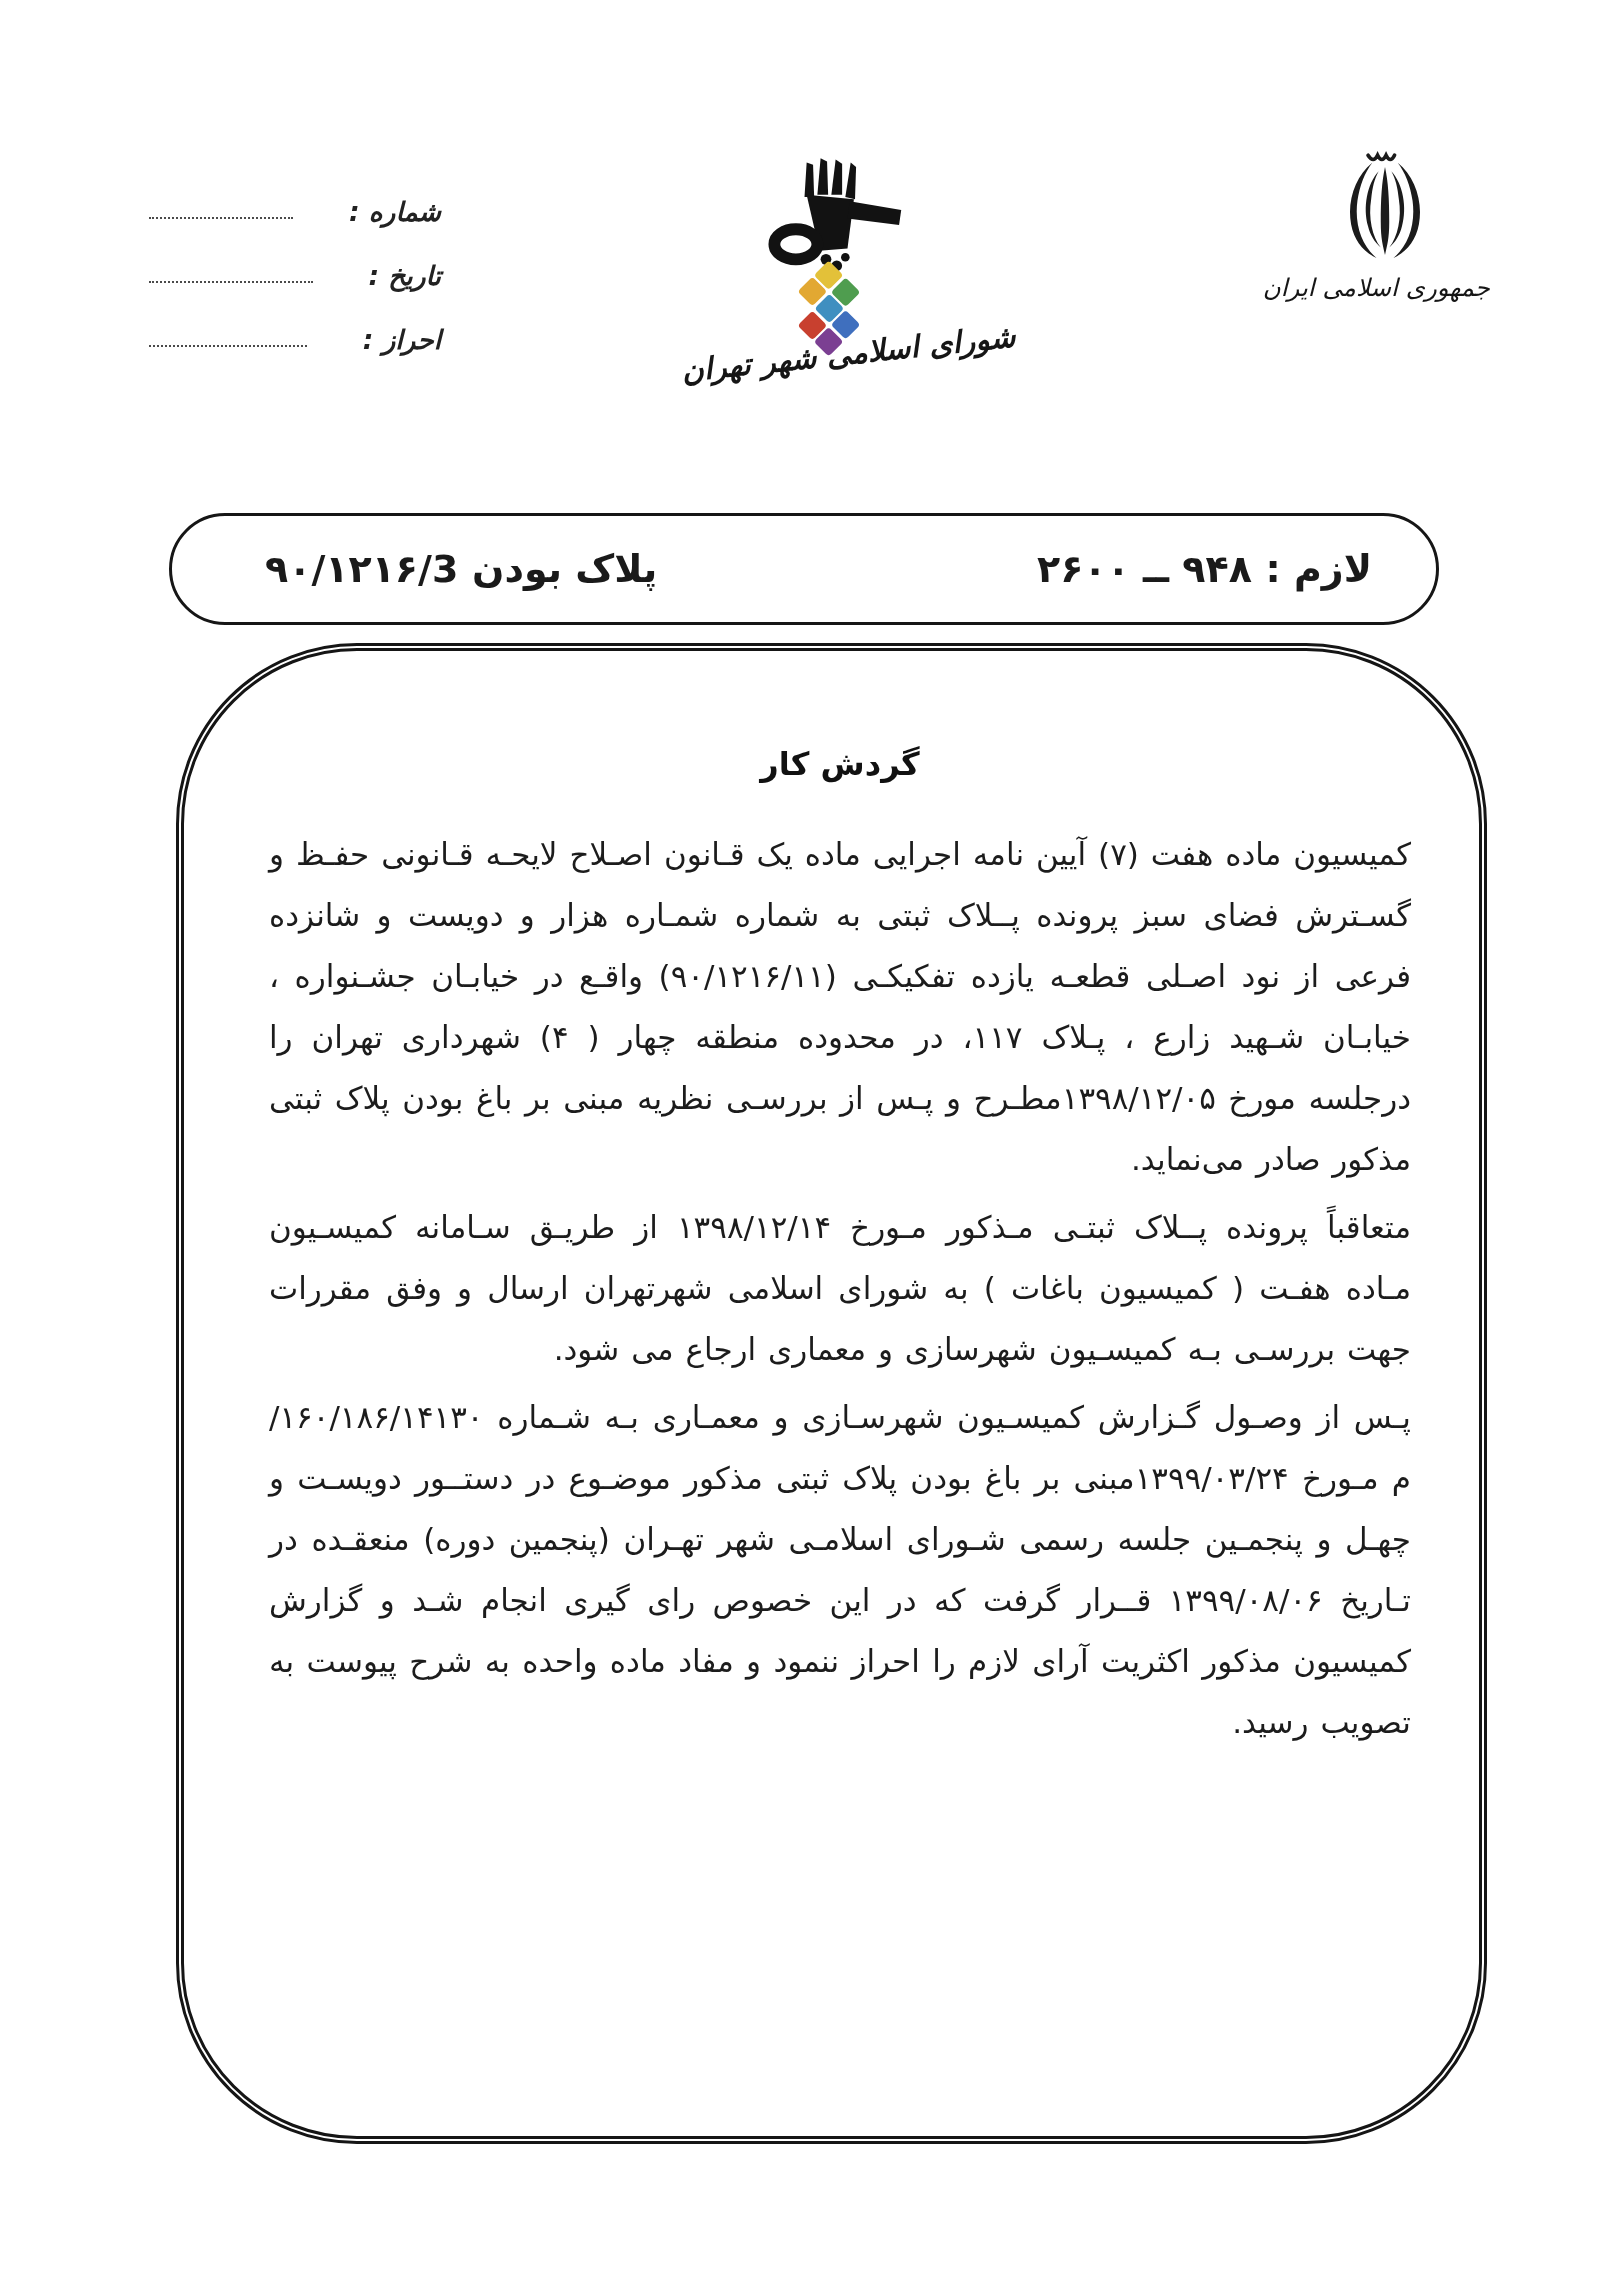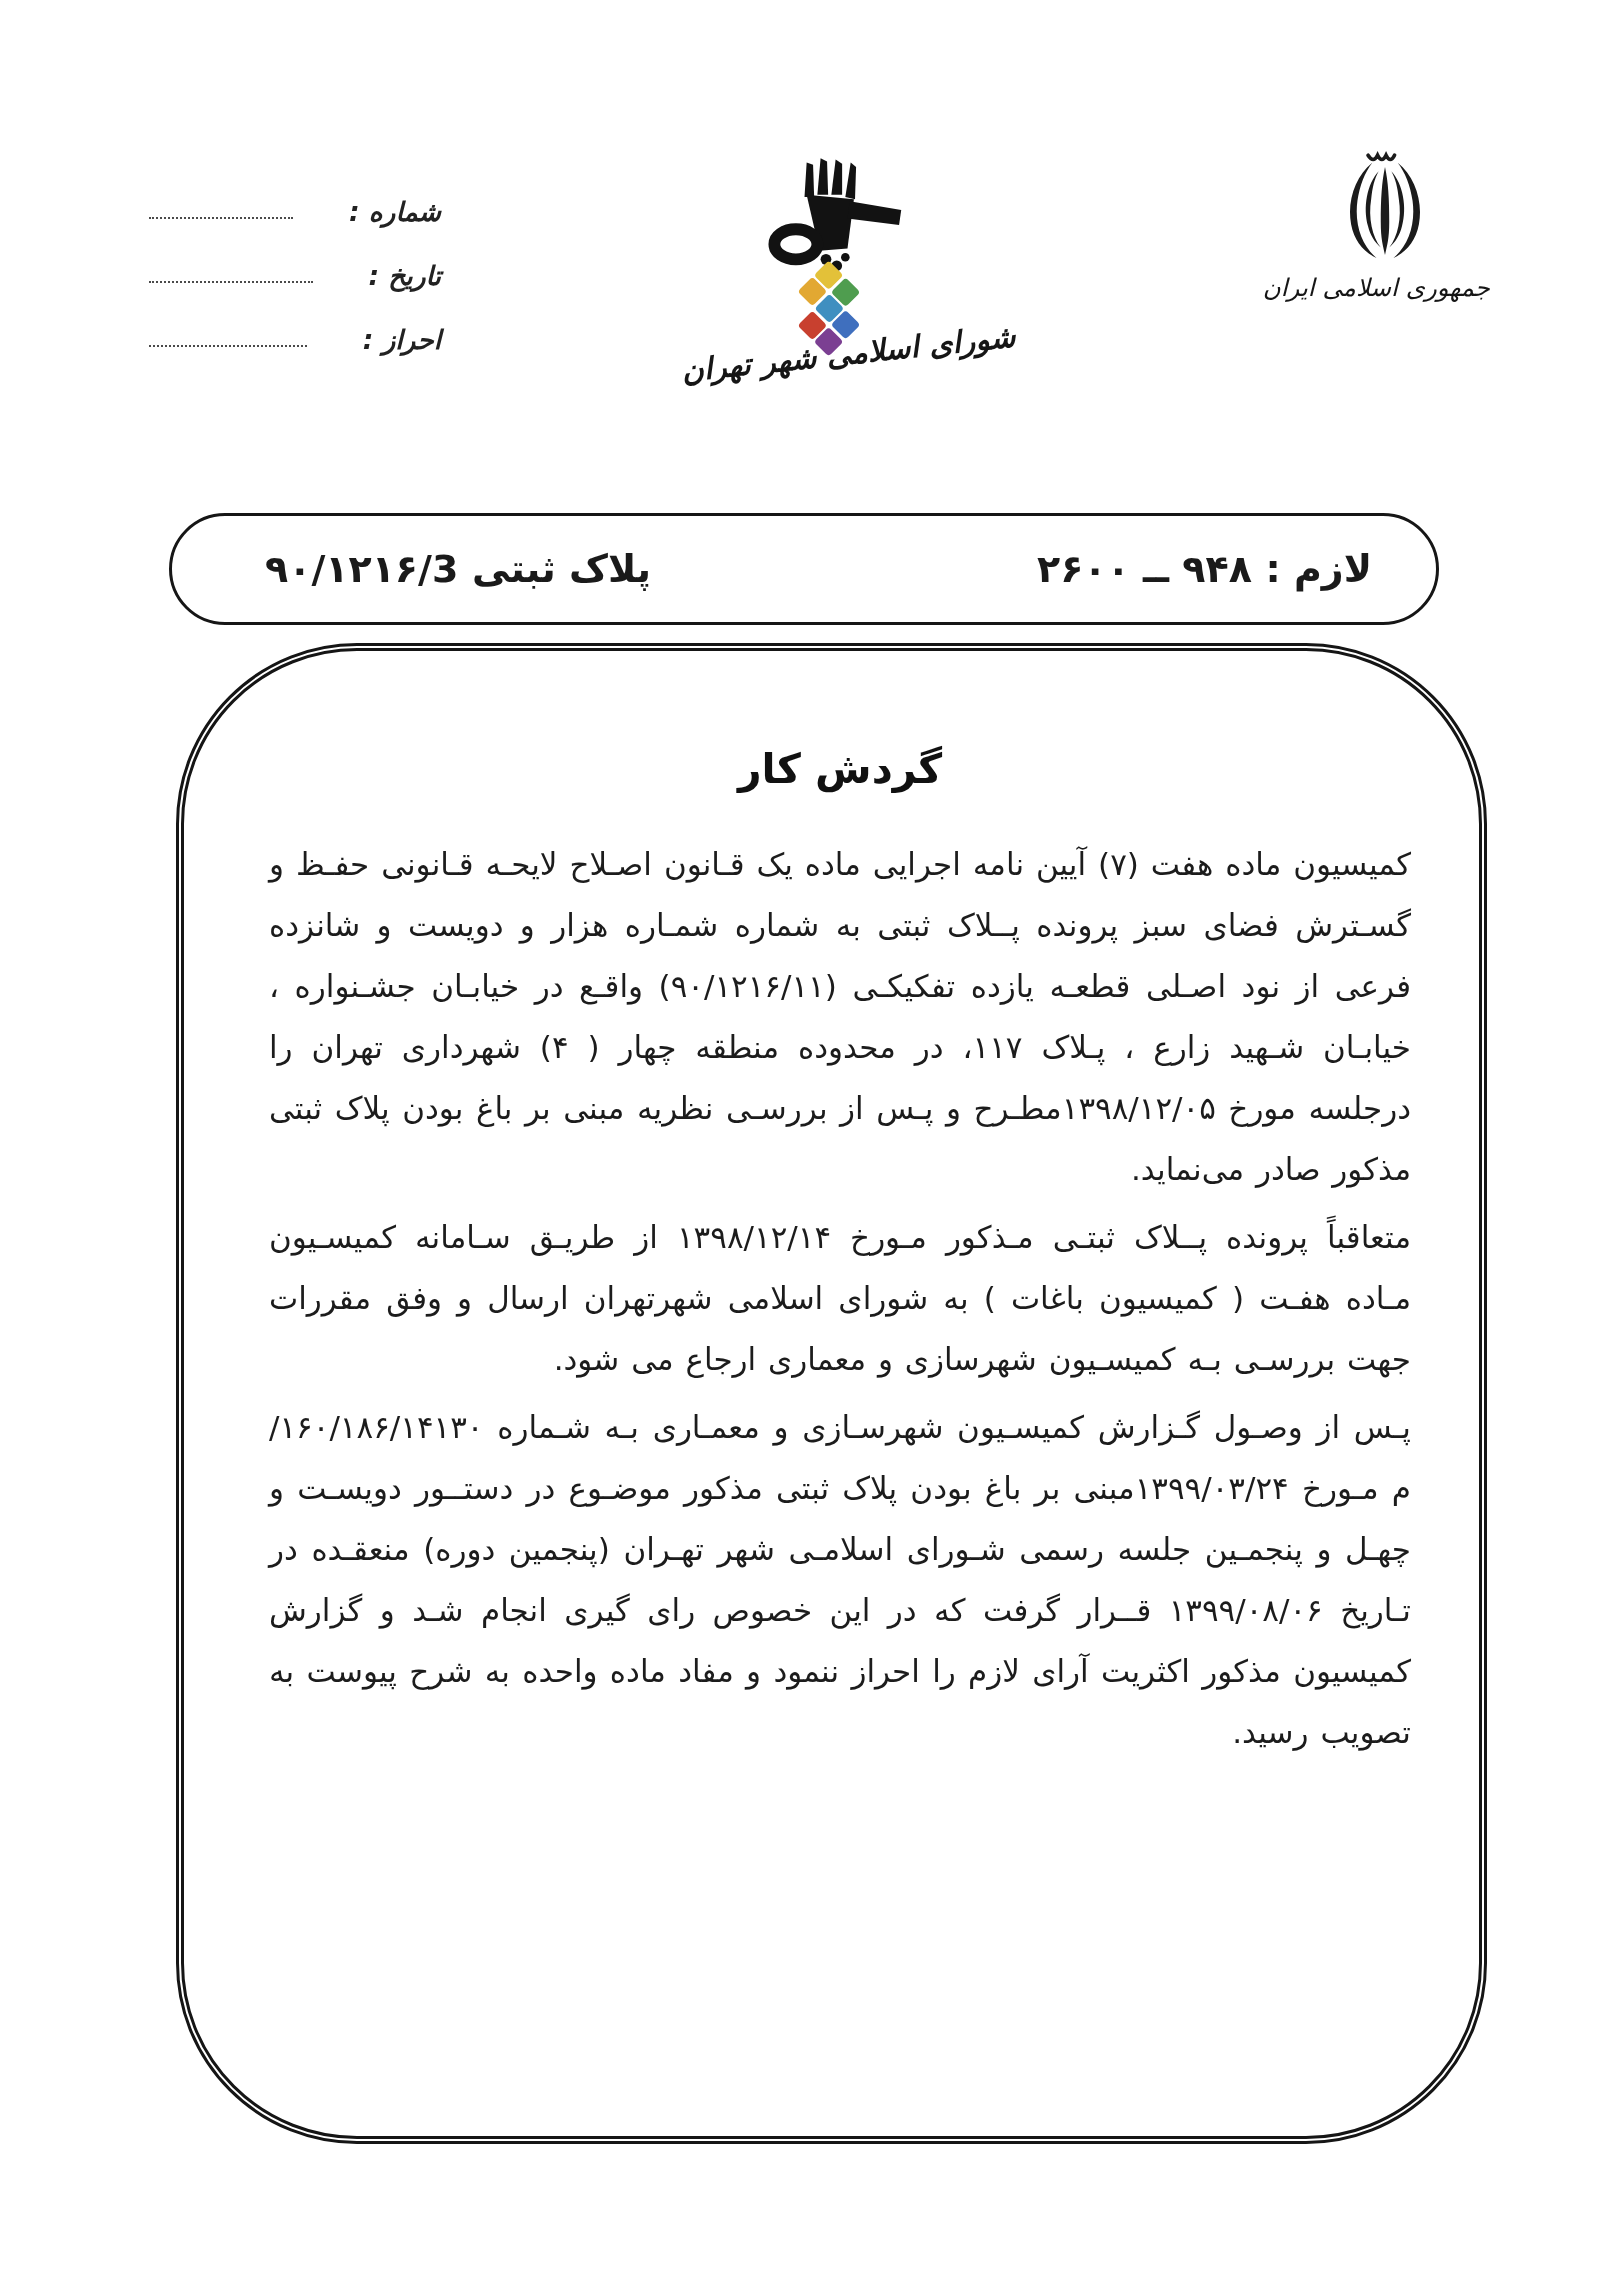--- a/index.html
+++ b/index.html
@@ -52,21 +52,21 @@
   }
   .id-group,.plate-group{display:flex;gap:13.7px;white-space:nowrap;}
   
   .doc-frame{
     position:absolute;left:176px;top:643px;width:1311px;height:1501px;
     box-sizing:border-box;
     border:8.8px double #151515;border-radius:181px;
     padding:94px 61px 0 78px;
   }
   .doc-title{
-    text-align:center;font-weight:bold;font-size:41px;
+    text-align:center;font-weight:bold;font-size:32px;
     margin:0 0 41px 0;color:#111;
   }
   .doc-body p{
     margin:7px;font-size:31px;line-height:61px;
     text-align:justify;text-justify:inter-word;
     color:#1c1c1c;word-spacing:2px;
   }
   .hidden-defs{position:absolute;width:0;height:0;overflow:hidden;}
 </style>
 </head>
@@ -135,21 +135,21 @@
     </svg>
     <div class="emblem-caption">جمهوری اسلامی ایران</div>
   </div>
 
   <div class="id-bar">
     <div class="id-group">
       <span>لازم :</span>
       <span>۹۴۸ ــ ۲۶۰۰</span>
     </div>
     <div class="plate-group">
-      <span>پلاک ثبتی</span>
+      <span>پلاک بودن</span>
       <span>۹۰/۱۲۱۶/3</span>
     </div>
   </div>
 
   <div class="doc-frame">
     <h1 class="doc-title">گردش کار</h1>
     <div class="doc-body">
       <p>کمیسیون ماده هفت (۷) آیین نامه اجرایی ماده یک قـانون اصـلاح لایحـه قـانونی حفـظ و گسـترش فضای سبز پرونده پــلاک ثبتی به شماره شمـاره هزار و دویست و شانزده فرعی از نود اصـلی قطعـه یازده تفکیکـی (۹۰/۱۲۱۶/۱۱) واقـع در خیابـان جشـنواره ، خیابـان شـهید زارع ، پـلاک ۱۱۷، در محدوده  منطقه چهار ( ۴) شهرداری تهران را درجلسه مورخ ۱۳۹۸/۱۲/۰۵مطـرح و پـس از بررسـی نظریه مبنی بر باغ بودن پلاک ثبتی مذکور صادر می‌نماید.</p>
       <p>متعاقباً پرونده پــلاک ثبتـی مـذکور مـورخ ۱۳۹۸/۱۲/۱۴ از طریـق سـامانه کمیسـیون مـاده هفـت ( کمیسیون باغات ) به شورای اسلامی شهرتهران ارسال و وفق مقررات جهت بررسـی بـه کمیسـیون شهرسازی و معماری ارجاع می شود.</p>
       <p>پـس از وصـول گـزارش کمیسـیون شهرسـازی و معمـاری  بـه شـماره ۱۶۰/۱۸۶/۱۴۱۳۰/م مـورخ ۱۳۹۹/۰۳/۲۴مبنی بر باغ بودن پلاک ثبتی مذکور موضـوع در دستــور دویسـت و چهـل و پنجمـین جلسه رسمی شـورای اسلامـی شهر تهـران (پنجمین دوره) منعقـده در تـاریخ ۱۳۹۹/۰۸/۰۶ قــرار گرفت که در این خصوص رای گیری انجام شـد و گزارش کمیسیون مذکور اکثریت آرای لازم را احراز ننمود و مفاد ماده واحده به شرح پیوست به تصویب رسید.</p>

